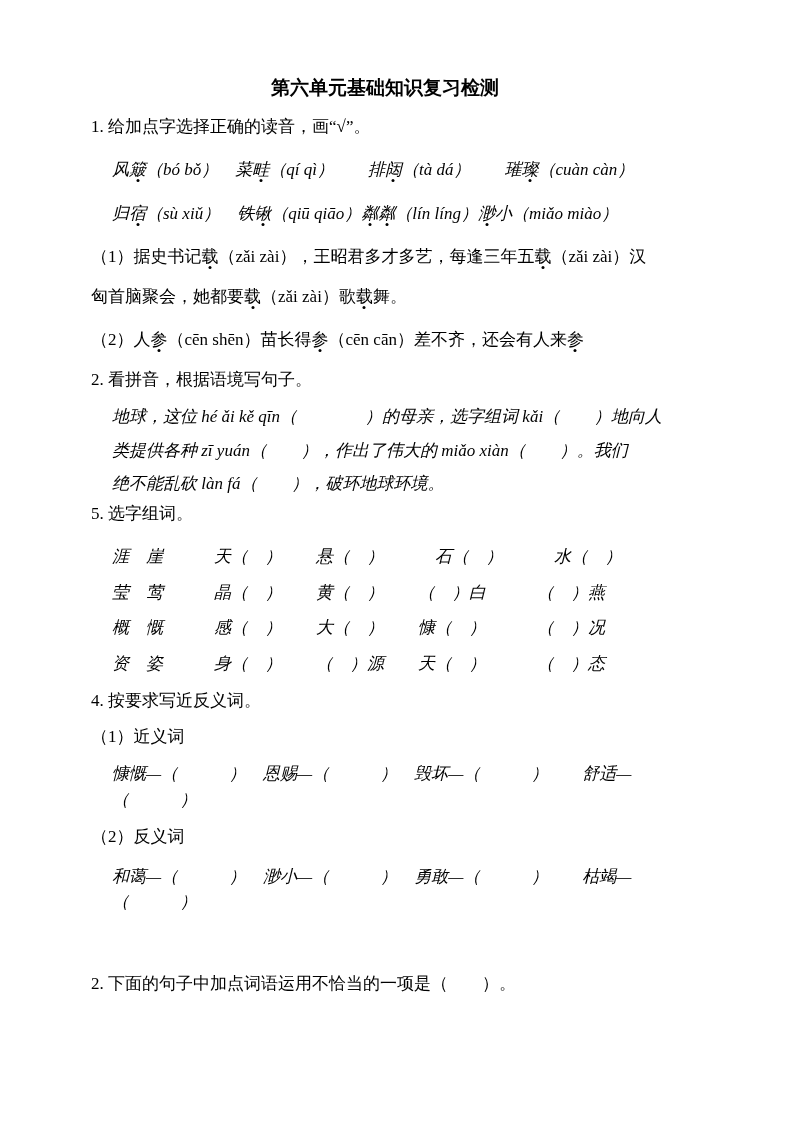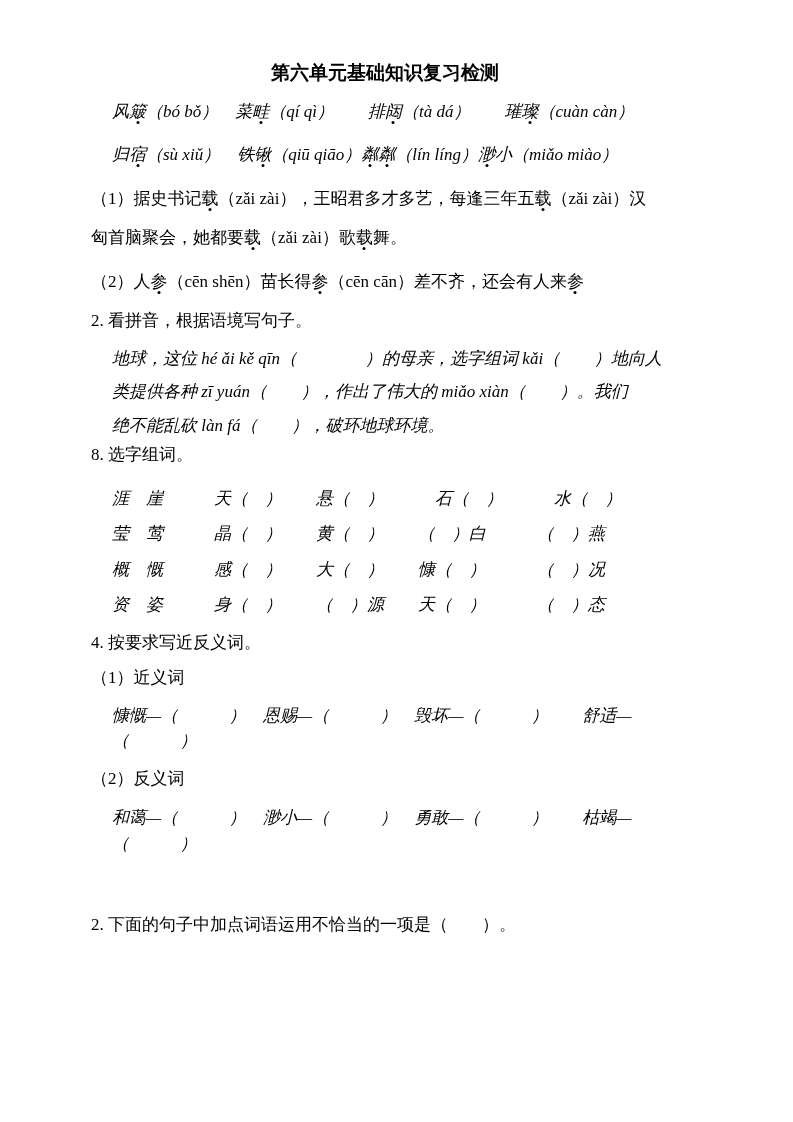--- a/index.html
+++ b/index.html
@@ -1,21 +1,21 @@
 <!DOCTYPE html>
 <html><head>
 <meta charset="utf-8">
 <style>
   * { box-sizing: border-box; }
   html, body { margin: 0; padding: 0; background: #ffffff; }
   .page {
     width: 765px;
     height: 1122px;
     background: #ffffff;
-    padding: 60px 86px 40px 91px;
+    padding: 75px 86px 40px 91px;
     font-family: "Liberation Serif", "DejaVu Serif", serif;
     color: #000000;
     font-size: 17px;
     overflow: hidden;
   }
   .title {
     font-size: 19px;
     font-weight: 700;
     text-align: center;
     margin: 0 0 12px 0;
@@ -52,32 +52,33 @@
     background: #000;
   }
 </style>
 </head>
 <body>
 
 <div class="page">
 
   <h1 class="title">第六单元基础知识复习检测</h1>
 
+  <p class="line mb18">1. 给加点字选择正确的读音，画“√”。</p>
   <p class="line ind mb18">风<span class="emph">簸</span>（bó bǒ）　菜<span class="emph">畦</span>（qí qì）　　排<span class="emph">闼</span>（tà dá）　　璀<span class="emph">璨</span>（cuàn càn）</p>
   <p class="line ind mb18">归<span class="emph">宿</span>（sù xiǔ）　铁<span class="emph">锹</span>（qiū qiāo）<span class="emph">粼</span><span class="emph">粼</span>（lín líng）<span class="emph">渺</span>小（miǎo miào）</p>
   <p class="line mb14">（1）据史书记<span class="emph">载</span>（zǎi zài），王昭君多才多艺，每逢三年五<span class="emph">载</span>（zǎi zài）汉</p>
   <p class="line mb18">匈首脑聚会，她都要<span class="emph">载</span>（zǎi zài）歌<span class="emph">载</span>舞。</p>
   <p class="line mb14">（2）人<span class="emph">参</span>（cēn shēn）苗长得<span class="emph">参</span>（cēn cān）差不齐，还会有人来<span class="emph">参</span></p>
 
   <p class="line mb12">2. 看拼音，根据语境写句子。</p>
   <p class="line ind mb8">地球，这位 hé ǎi kě qīn（　　　　）的母亲，选字组词 kǎi（　　）地向人</p>
   <p class="line ind mb8">类提供各种 zī yuán（　　），作出了伟大的 miǎo xiàn（　　）。我们</p>
   <p class="line ind mb4">绝不能乱砍 làn fá（　　），破环地球环境。</p>
 
-  <p class="line mb18">8. 选字组词。</p>
+  <p class="line mb18">5. 选字组词。</p>
   <p class="line ind mb10">涯　崖　　　天（　）　　悬（　）　　　石（　）　　　水（　）</p>
   <p class="line ind mb10">莹　莺　　　晶（　）　　黄（　）　　（　）白　　　（　）燕</p>
   <p class="line ind mb10">概　慨　　　感（　）　　大（　）　　慷（　）　　　（　）况</p>
   <p class="line ind mb12">资　姿　　　身（　）　　（　）源　　天（　）　　　（　）态</p>
 
   <p class="line mb10">4. 按要求写近反义词。</p>
   <p class="line mb12">（1）近义词</p>
   <p class="line ind mb12">慷慨—（　　　）　恩赐—（　　　）　毁坏—（　　　）　　舒适—（　　　）</p>
   <p class="line mb14">（2）反义词</p>
   <p class="line ind mb0">和蔼—（　　　）　渺小—（　　　）　勇敢—（　　　）　　枯竭—（　　　）</p>

